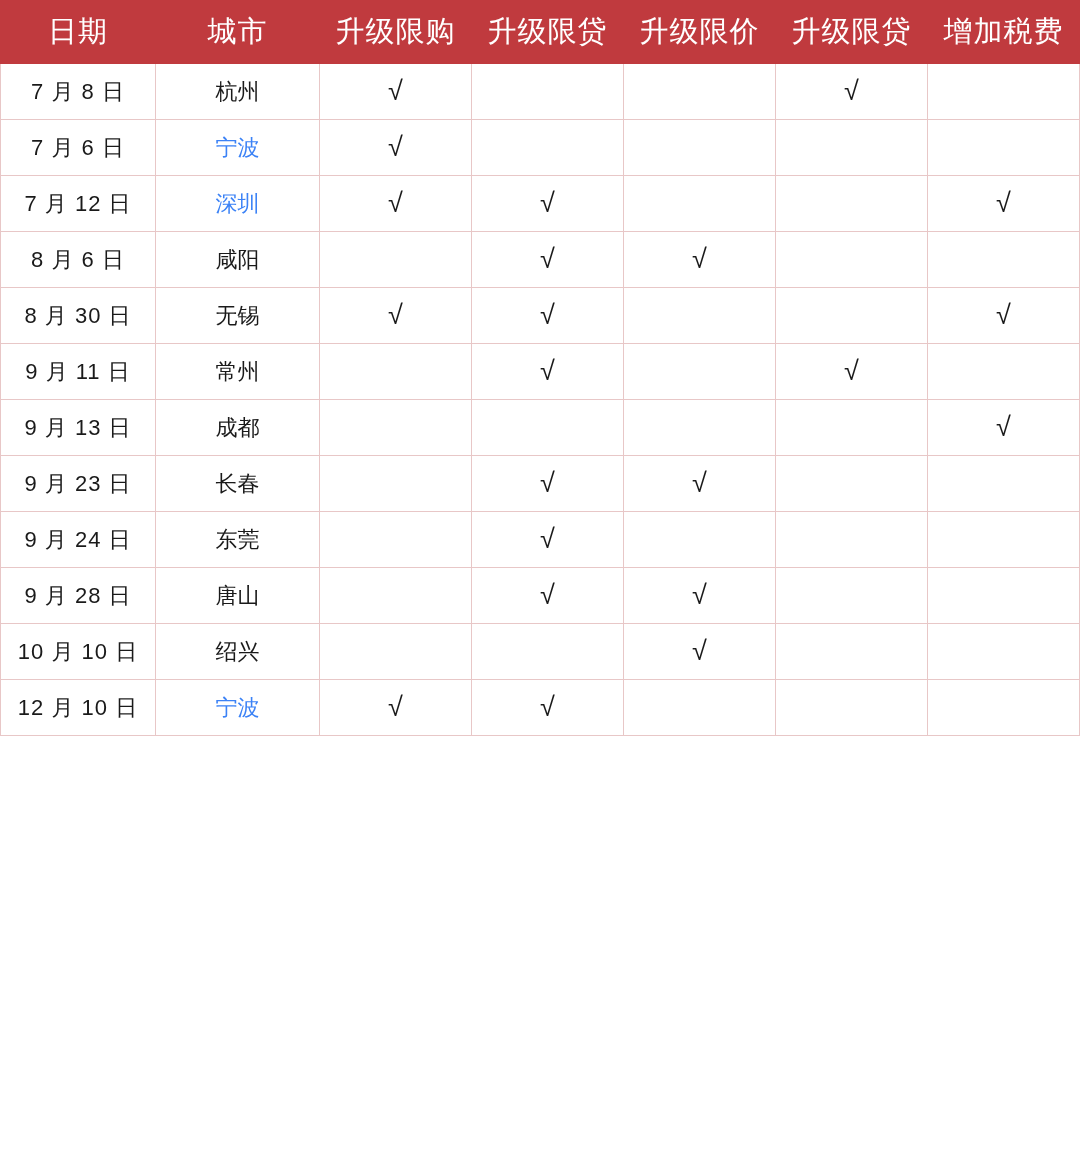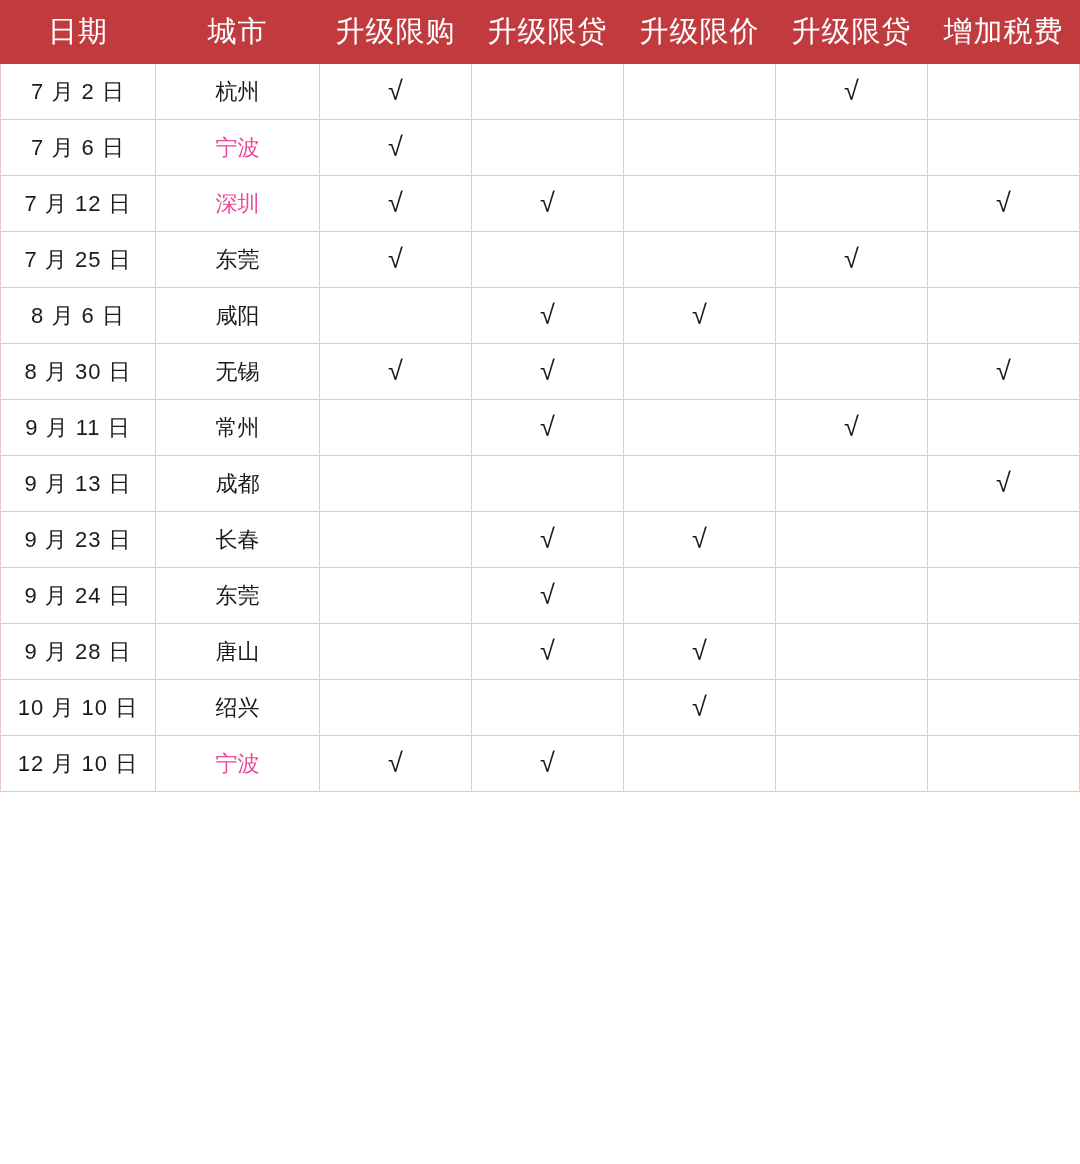--- a/index.html
+++ b/index.html
@@ -35,21 +35,21 @@
     color: #ffffff;
     font-size: 29px;
     font-weight: normal;
     border: 1px solid #c03a3e;
     height: 62px;
     letter-spacing: 1px;
   }
   #policy-table tbody tr td:first-child {
     letter-spacing: 1px;
   }
-  .city-highlight { color: #ec4899; }
+  .city-highlight { color: #3b82f6; }
   .check {
     font-size: 27px;
     line-height: 1;
     color: #1a1a1a;
     display: inline-block;
   }
   .empty { display: inline-block; width: 1px; height: 1px; }
 </style>
 </head>
 <body>
@@ -70,21 +70,21 @@
       <th>城市</th>
       <th>升级限购</th>
       <th>升级限贷</th>
       <th>升级限价</th>
       <th>升级限贷</th>
       <th>增加税费</th>
     </tr>
   </thead>
   <tbody id="table-body">
       <tr>
-        <td>7 月 2 日</td>
+        <td>7 月 8 日</td>
         <td><span>杭州</span></td>
         <td><span class="check">√</span></td>
         <td><span class="empty"></span></td>
         <td><span class="empty"></span></td>
         <td><span class="check">√</span></td>
         <td><span class="empty"></span></td>
       </tr>
       <tr>
         <td>7 月 6 日</td>
         <td><span class="city-highlight">宁波</span></td>
@@ -95,29 +95,20 @@
         <td><span class="empty"></span></td>
       </tr>
       <tr>
         <td>7 月 12 日</td>
         <td><span class="city-highlight">深圳</span></td>
         <td><span class="check">√</span></td>
         <td><span class="check">√</span></td>
         <td><span class="empty"></span></td>
         <td><span class="empty"></span></td>
         <td><span class="check">√</span></td>
-      </tr>
-      <tr>
-        <td>7 月 25 日</td>
-        <td><span>东莞</span></td>
-        <td><span class="check">√</span></td>
-        <td><span class="empty"></span></td>
-        <td><span class="empty"></span></td>
-        <td><span class="check">√</span></td>
-        <td><span class="empty"></span></td>
       </tr>
       <tr>
         <td>8 月 6 日</td>
         <td><span>咸阳</span></td>
         <td><span class="empty"></span></td>
         <td><span class="check">√</span></td>
         <td><span class="check">√</span></td>
         <td><span class="empty"></span></td>
         <td><span class="empty"></span></td>
       </tr>

